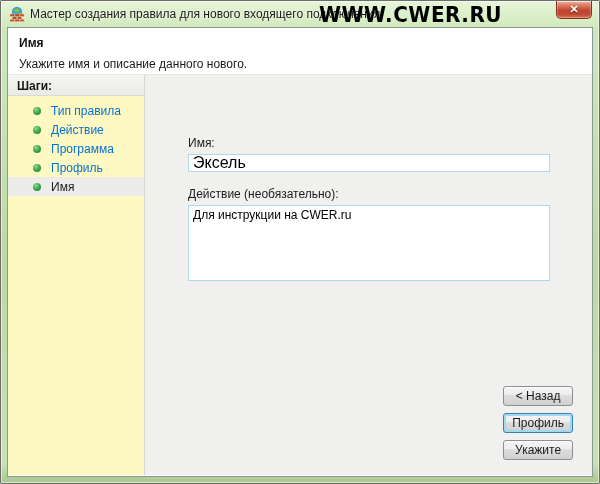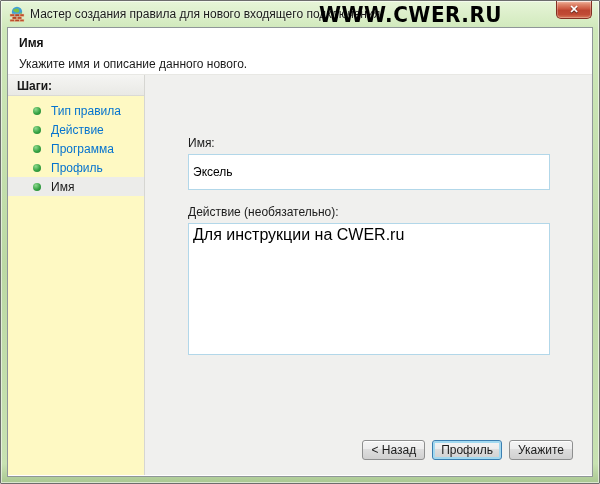--- a/index.html
+++ b/index.html
@@ -85,38 +85,38 @@
   }
   .step .step-label { font-size: 12px; color: #0573cf; white-space: nowrap; }
   .step.active { background: #ececea; }
   .step.active .step-label { color: #1b1b1b; }
 
   .main { position: relative; flex: 1; background: #f0f0ee; }
 
   .form { position: absolute; left: 43px; top: 61px; width: 362px; }
   .field-label { font-size: 12px; color: #1b1b1b; margin-bottom: 4px; }
   .text-input {
-    width: 362px; height: 36px;
+    width: 362px; height: 18px;
+    border: 1px solid #b2d7e9; background: #fff;
+    font-family: "Liberation Sans", sans-serif; font-size: 16px; color: #000;
+    padding: 0 4px; outline: none; display: block;
+  }
+  .desc-label { margin-top: 15px; }
+  .text-area {
+    width: 362px; height: 76px;
     border: 1px solid #b2d7e9; background: #fff;
     font-family: "Liberation Sans", sans-serif; font-size: 12px; color: #000;
-    padding: 0 4px; outline: none; display: block;
-  }
-  .desc-label { margin-top: 15px; }
-  .text-area {
-    width: 362px; height: 132px;
-    border: 1px solid #b2d7e9; background: #fff;
-    font-family: "Liberation Sans", sans-serif; font-size: 16px; color: #000;
     padding: 2px 4px; outline: none; resize: none; display: block;
     overflow: hidden;
   }
 
   
   .button-row {
     position: absolute; right: 19px; bottom: 15px;
-    display: flex; gap: 7px;
+    display: flex; gap: 7px; flex-direction: column;
   }
   .btn {
     min-width: 58px; height: 20px; padding: 0 8px;
     font-family: "Liberation Sans", sans-serif; font-size: 12px; color: #1c1c1c;
     background: linear-gradient(180deg, #f4f4f4 0%, #ededed 45%, #dedede 46%, #d0d0d0 100%);
     border: 1px solid #8e8f8f; border-radius: 3px;
     box-shadow: inset 0 1px 0 rgba(255,255,255,0.9);
     cursor: default;
   }
   .btn.default {

